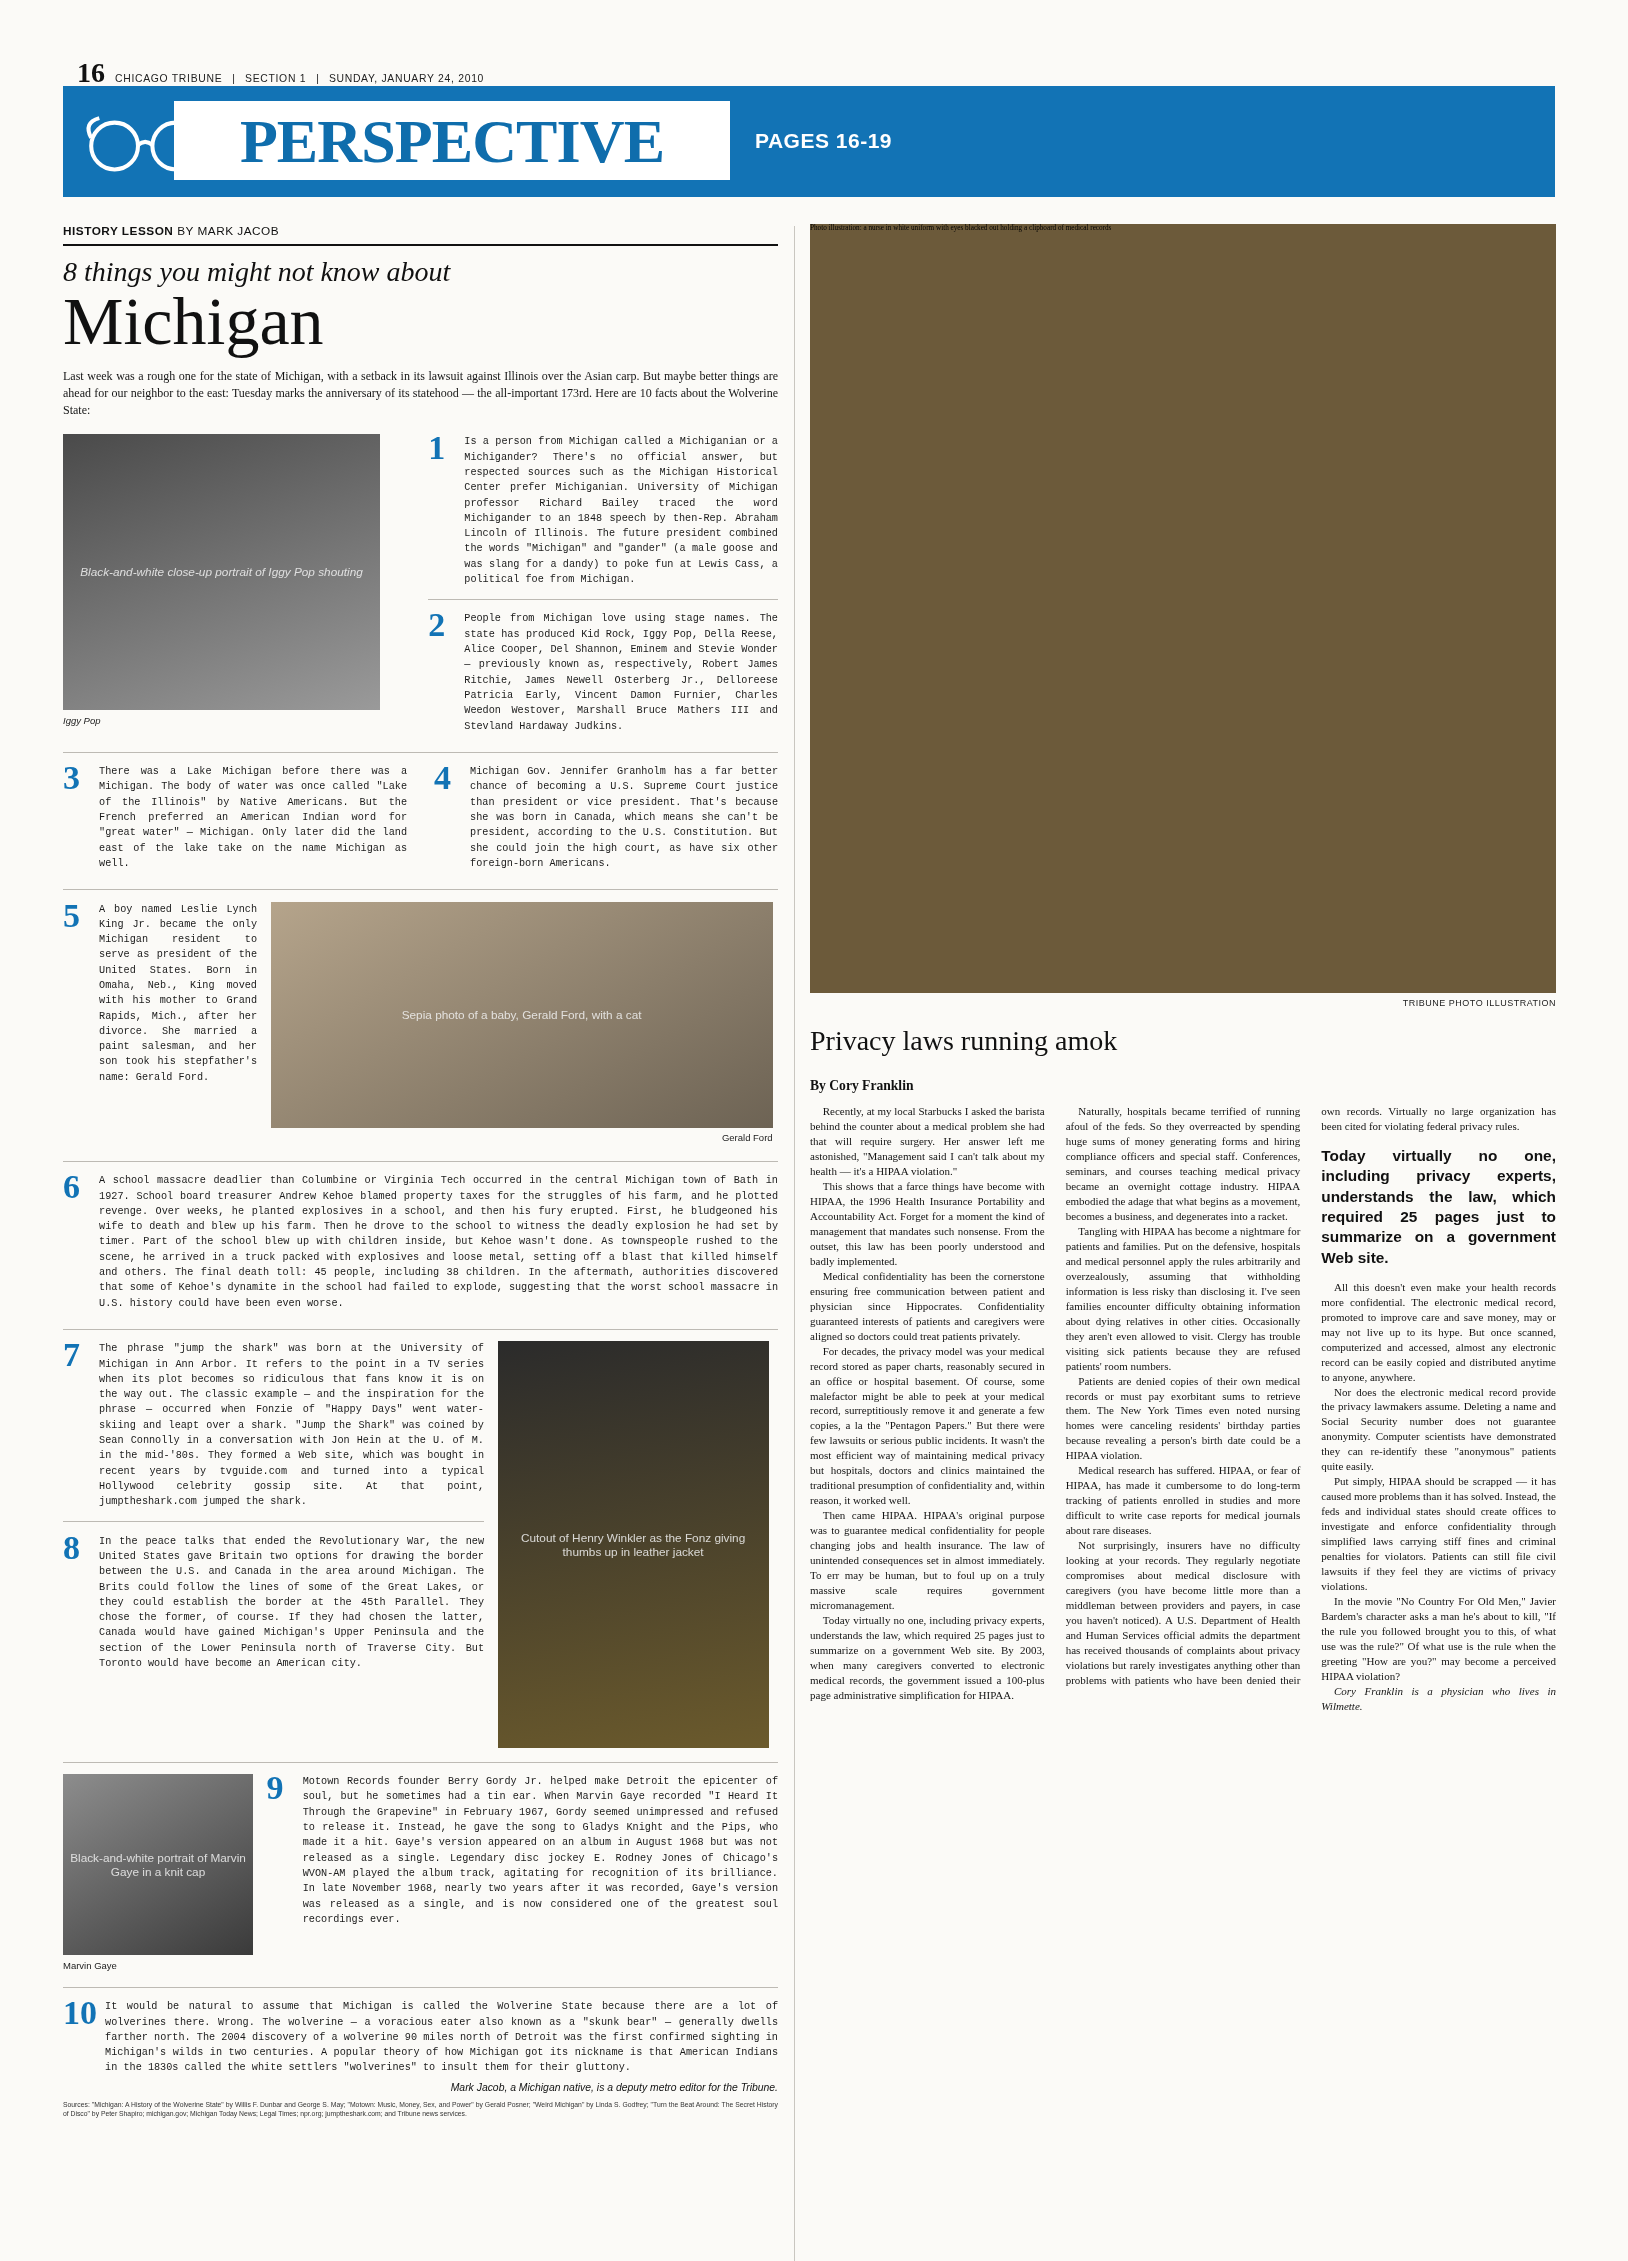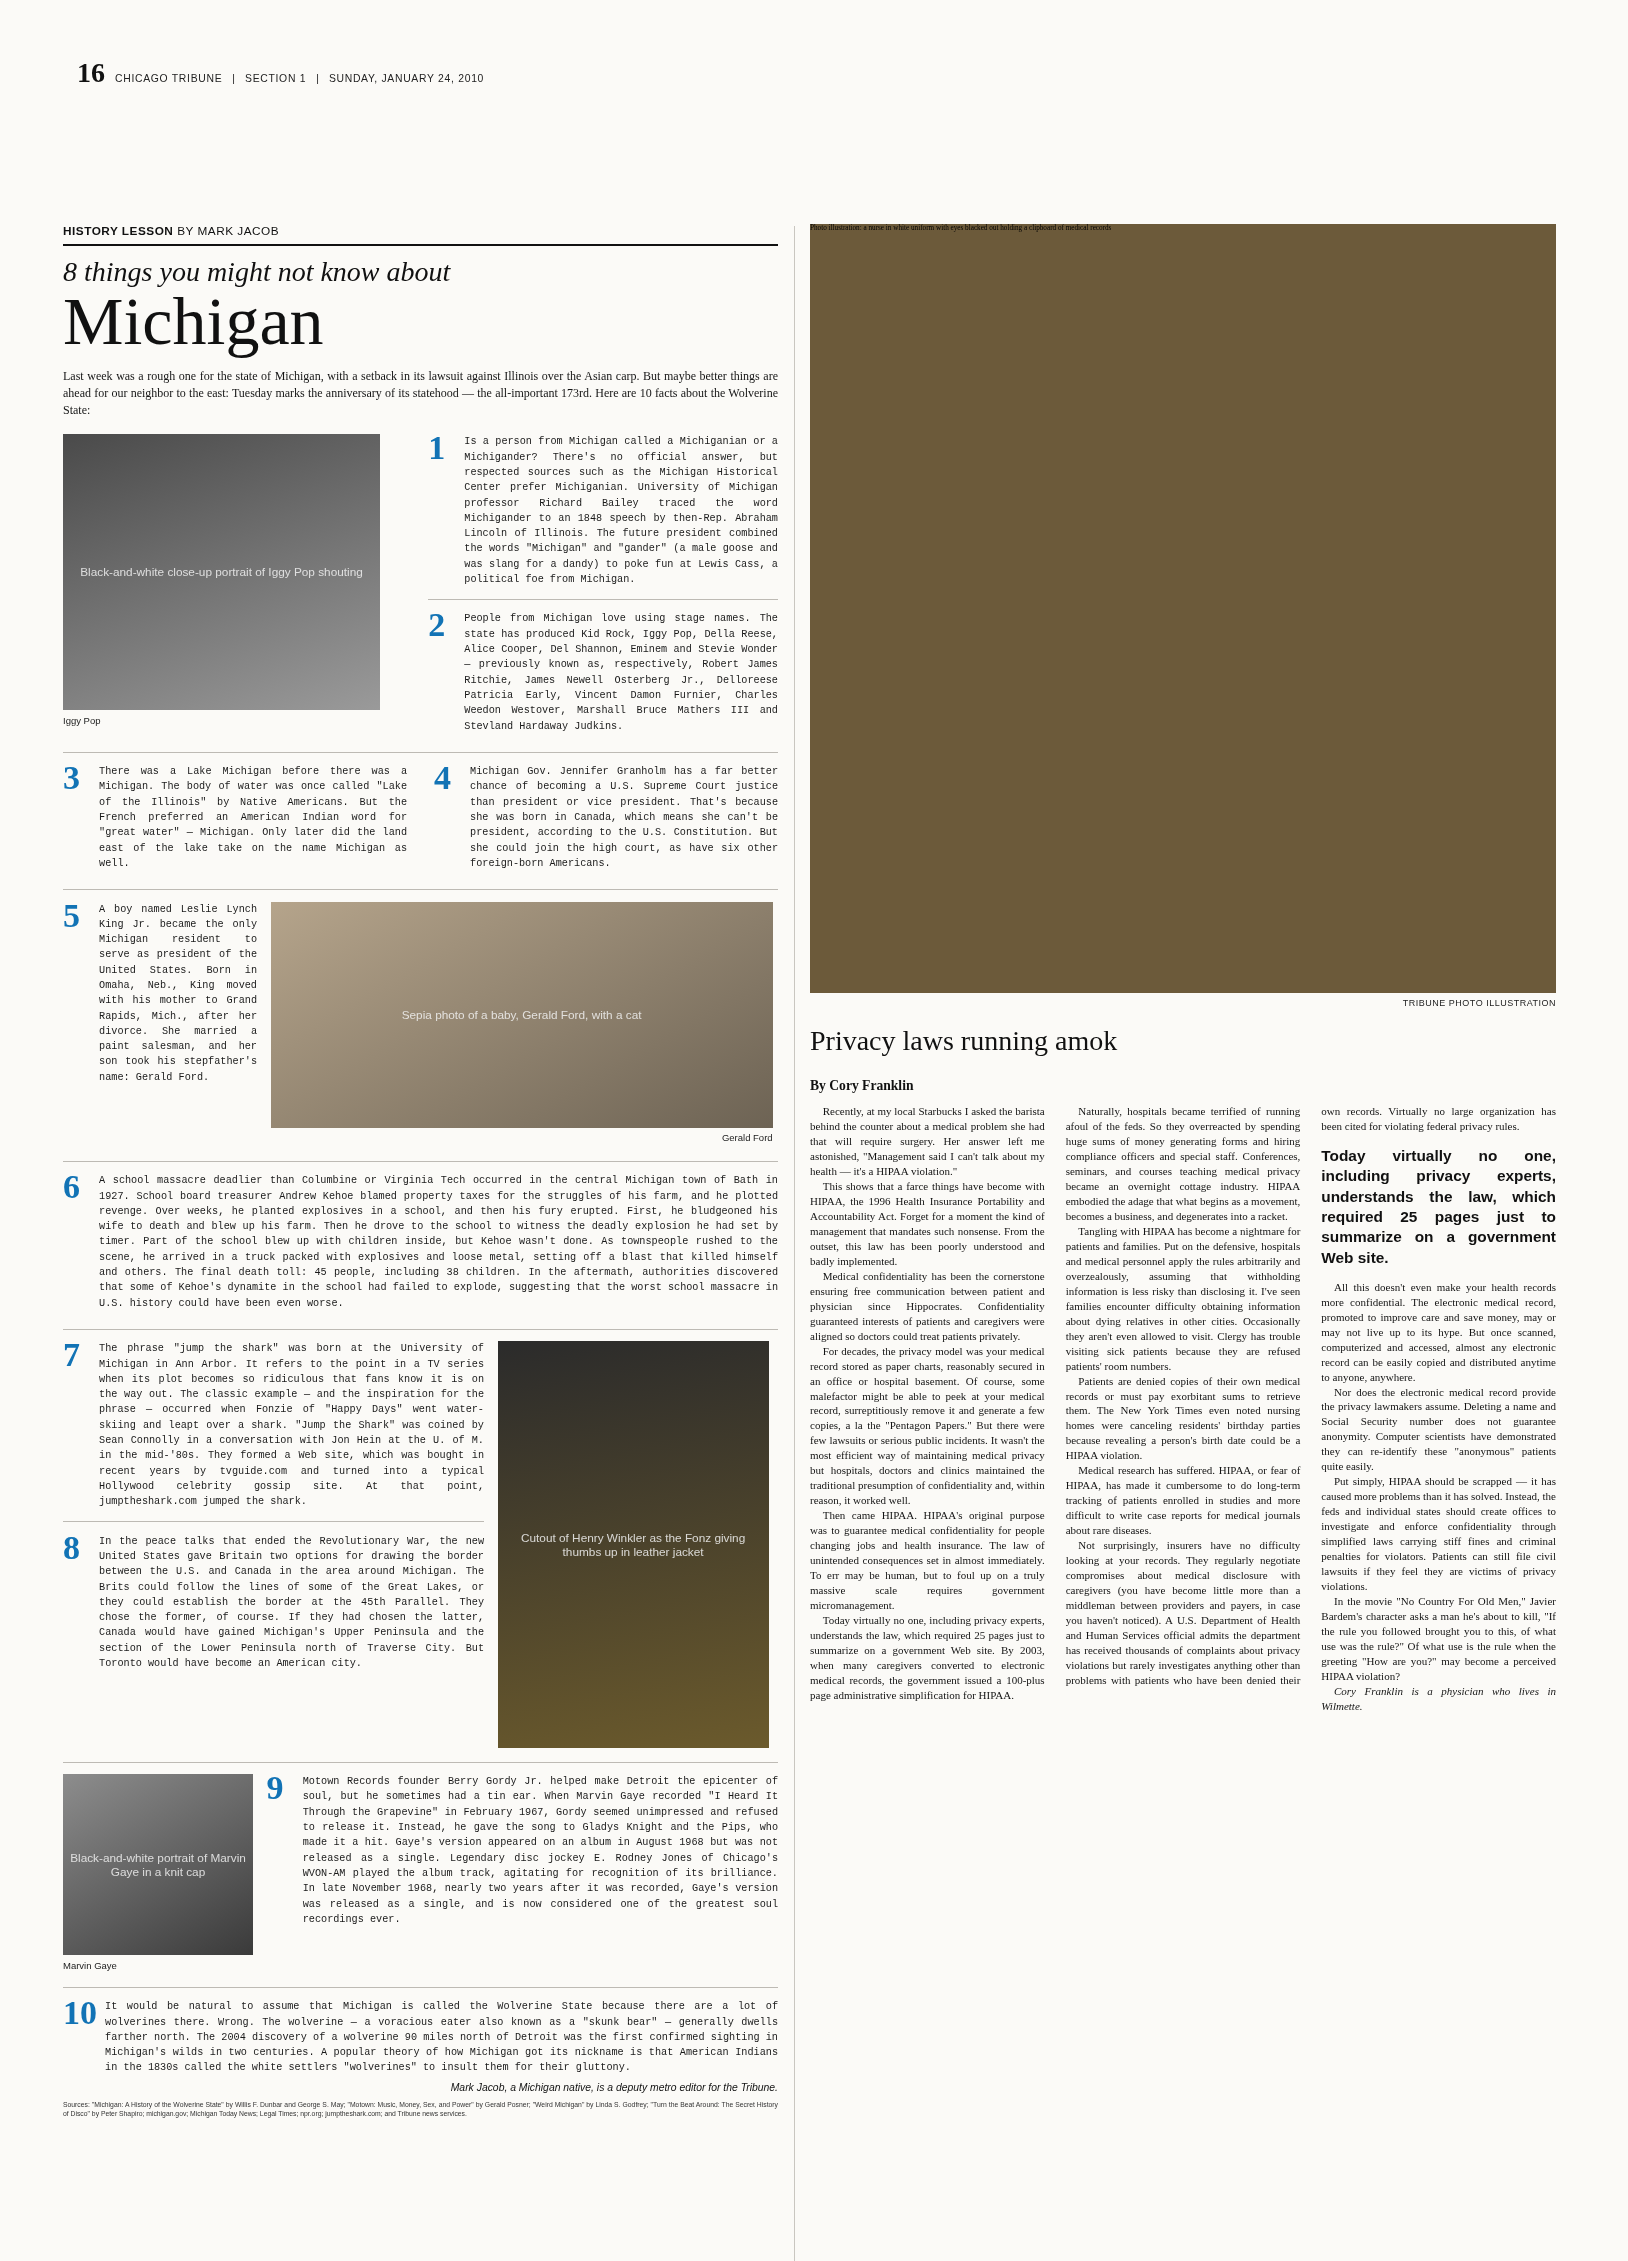--- a/index.html
+++ b/index.html
@@ -154,38 +154,55 @@
 
   <div class="folio">
     <span class="pagenum">16</span>
     <span class="fliner">CHICAGO TRIBUNE</span>
     <span class="fsep">|</span>
     <span class="fliner">SECTION 1</span>
     <span class="fsep">|</span>
     <span class="fliner">SUNDAY, JANUARY 24, 2010</span>
   </div>
 
+  <div class="banner">
+    <div class="glasses">
+      <svg width="136" height="63" viewBox="0 0 300 140">
+        <g fill="none" stroke="#ffffff" stroke-width="9">
+          <circle cx="78" cy="80" r="52"></circle>
+          <circle cx="214" cy="80" r="52"></circle>
+          <path d="M130 78 q16 -14 32 0"></path>
+          <path d="M26 62 q-18 -34 18 -44"></path>
+          <path d="M266 62 q18 -34 -18 -44"></path>
+        </g>
+      </svg>
+    </div>
+    <div class="persp-box">
+      <span class="persp-text">PERSPECTIVE</span>
+    </div>
+    <div class="pages">PAGES 16-19</div>
+  </div>
 
   <div class="vrule"></div>
 
   <div class="left-col">
 
     <div class="kicker">
       <b>HISTORY LESSON</b>
       <span>BY MARK JACOB</span>
     </div>
     <div class="hl-rule"></div>
 
     <div class="hed-small">8 things you might not know about</div>
     <div class="hed-big">Michigan</div>
 
     <div class="deck">Last week was a rough one for the state of Michigan, with a setback in its lawsuit against Illinois over the Asian carp. But maybe better things are ahead for our neighbor to the east: Tuesday marks the anniversary of its statehood — the all-important 173rd. Here are 10 facts about the Wolverine State:</div>
 
     <div style="display:flex; gap:15.4px; margin-top:15.4px;">
-      <div style="width:383px;">
+      <div style="width:383px;font-style:italic;">
         <div class="photo" style="width:317px;height:276px;background:linear-gradient(160deg,#4a4a4a,#9a9a9a);">
           <div class="ph-label">Black-and-white close-up portrait of Iggy Pop shouting</div>
         </div>
         <div class="cap">Iggy Pop</div>
       </div>
       <div style="width:383px;">
         <div class="fact">
           <div class="num">1</div>
           <div class="body">Is a person from Michigan called a Michiganian or a Michigander? There's no official answer, but respected sources such as the Michigan Historical Center prefer Michiganian. University of Michigan professor Richard Bailey traced the word Michigander to an 1848 speech by then-Rep. Abraham Lincoln of Illinois. The future president combined the words "Michigan" and "gander" (a male goose and was slang for a dandy) to poke fun at Lewis Cass, a political foe from Michigan.</div>
         </div>

